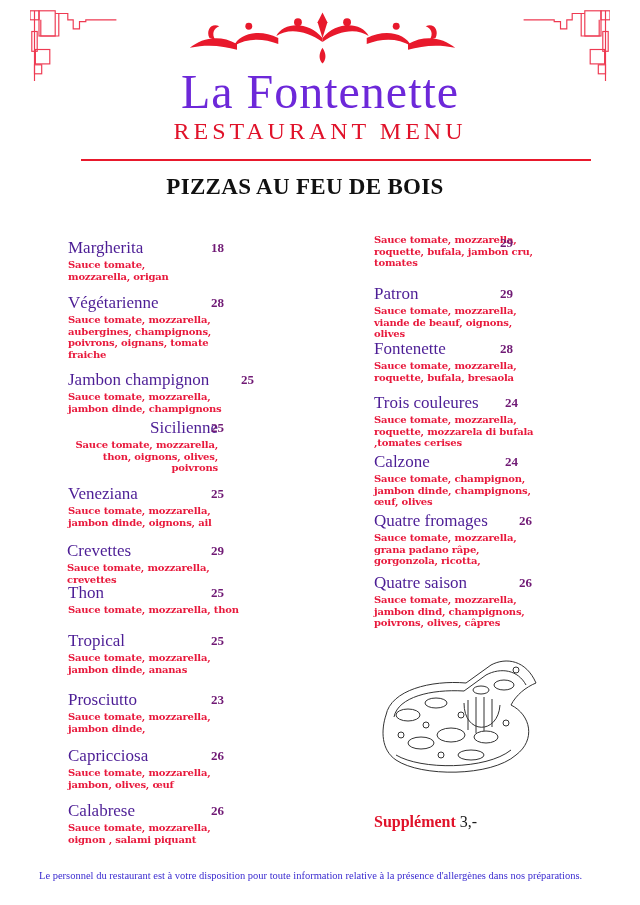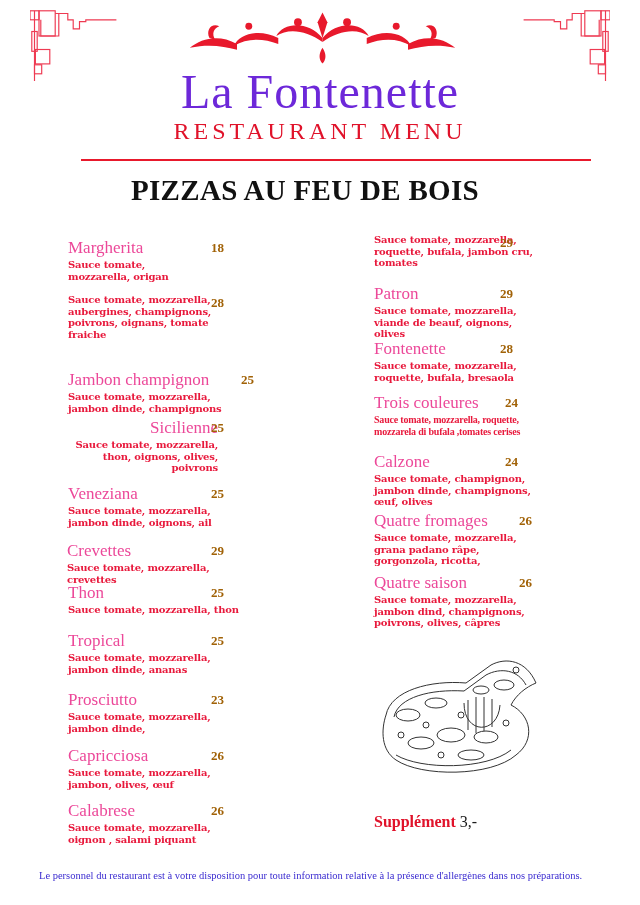--- a/index.html
+++ b/index.html
@@ -15,25 +15,25 @@
       position: absolute; left: 0; width: 640px; top: 62px; text-align: center;
       font-family: "Liberation Serif", "DejaVu Serif", serif; font-size: 48px; color: #6d28d9; letter-spacing: 1px; line-height: 60px;
     }
     .brand-sub {
       position: absolute; left: 0; width: 640px; top: 116px; text-align: center;
       font-size: 24px; color: #e0122a; letter-spacing: 4px; line-height: 30px;
     }
     .rule { position: absolute; left: 81px; width: 510px; top: 159px; height: 2px; background: #e8192c; }
     .section-title {
       position: absolute; left: 0; width: 610px; top: 174px; text-align: center;
-      font-size: 29px; font-weight: bold; color: #111; letter-spacing: 0.3px;
+      font-size: 23px; font-weight: bold; color: #111; letter-spacing: 0.3px;
     }
     .item { position: absolute; }
-    .item .name { font-size: 17px; color: #ec4899; line-height: 20px; white-space: nowrap; }
-    .item .price { position: absolute; top: 2px; font-size: 13px; font-weight: bold; color: #a16207; }
+    .item .name { font-size: 17px; color: #4c1d95; line-height: 20px; white-space: nowrap; }
+    .item .price { position: absolute; top: 2px; font-size: 13px; font-weight: bold; color: #701a75; }
     .item .desc {
       font-size: 10px; font-weight: bold; color: #e8193c; line-height: 11.5px; margin-top: 1px;
       font-family: "DejaVu Serif", serif; letter-spacing: -0.2px;
     }
     .pizza-illus { position: absolute; left: 376px; top: 655px; width: 165px; height: 125px; }
     .supplement { position: absolute; left: 374px; top: 813px; font-size: 16px; font-weight: bold; }
     .supplement .lbl { color: #e0122a; }
     .supplement .val { color: #1a1a1a; font-weight: normal; }
     .footer {
       position: absolute; left: 39px; top: 869px; width: 570px;
@@ -91,20 +91,21 @@
 <div class="brand-sub">RESTAURANT MENU</div>
 <div class="rule"></div>
 <div class="section-title">PIZZAS AU FEU DE BOIS</div>
 
 <div class="item" style="left:68px;top:238px;">
   <div class="name">Margherita</div>
   <div class="price" style="left:143px;">18</div>
   <div class="desc" style="width:140px;">Sauce tomate, mozzarella, origan</div>
 </div>
 <div class="item" style="left:68px;top:293px;">
+  <div class="name">Végétarienne</div>
   <div class="price" style="left:143px;">28</div>
   <div class="desc" style="width:178px;">Sauce tomate, mozzarella, aubergines, champignons, poivrons, oignans, tomate fraiche</div>
 </div>
 <div class="item" style="left:68px;top:370px;">
   <div class="name">Jambon champignon</div>
   <div class="price" style="left:173px;">25</div>
   <div class="desc" style="width:160px;">Sauce tomate, mozzarella, jambon dinde, champignons</div>
 </div>
 <div class="item" style="left:68px;top:418px;text-align:right;">
   <div class="name">Sicilienne</div>
@@ -157,21 +158,21 @@
   <div class="desc" style="width:170px;">Sauce tomate, mozzarella, viande de beauf, oignons, olives</div>
 </div>
 <div class="item" style="left:374px;top:339px;">
   <div class="name">Fontenette</div>
   <div class="price" style="left:126px;">28</div>
   <div class="desc" style="width:170px;">Sauce tomate, mozzarella, roquette, bufala, bresaola</div>
 </div>
 <div class="item" style="left:374px;top:393px;">
   <div class="name">Trois couleures</div>
   <div class="price" style="left:131px;">24</div>
-  <div class="desc" style="width:175px;font-family:Liberation Serif, serif;">Sauce tomate, mozzarella, roquette, mozzarela di bufala ,tomates cerises</div>
+  <div class="desc" style="width:175px;">Sauce tomate, mozzarella, roquette, mozzarela di bufala ,tomates cerises</div>
 </div>
 <div class="item" style="left:374px;top:452px;">
   <div class="name">Calzone</div>
   <div class="price" style="left:131px;">24</div>
   <div class="desc" style="width:165px;">Sauce tomate, champignon, jambon dinde, champignons, œuf, olives</div>
 </div>
 <div class="item" style="left:374px;top:511px;">
   <div class="name">Quatre fromages</div>
   <div class="price" style="left:145px;">26</div>
   <div class="desc" style="width:160px;">Sauce tomate, mozzarella, grana padano râpe, gorgonzola, ricotta,</div>

